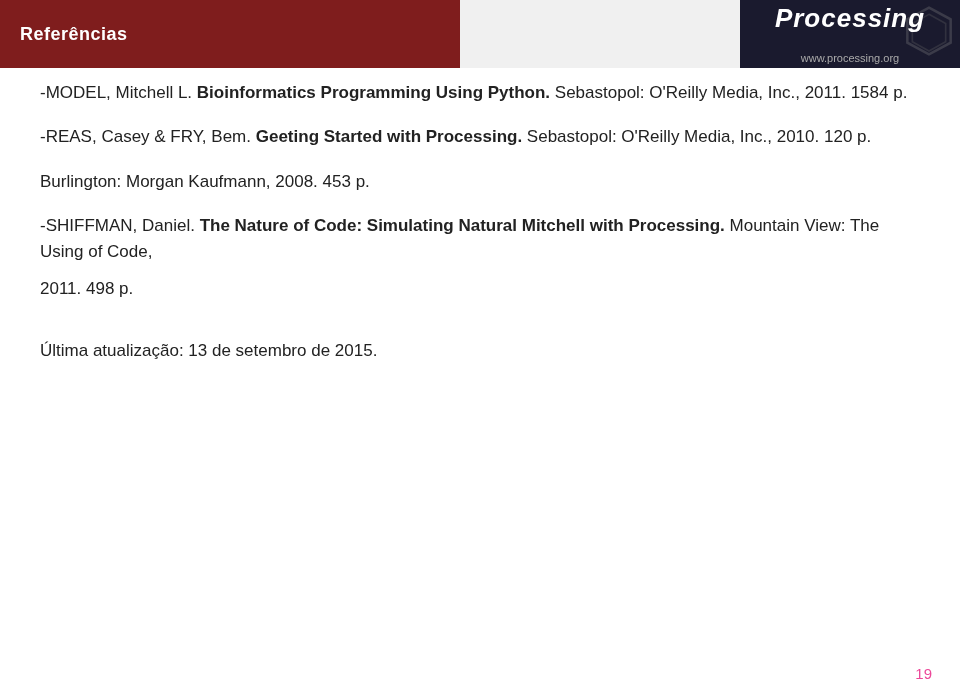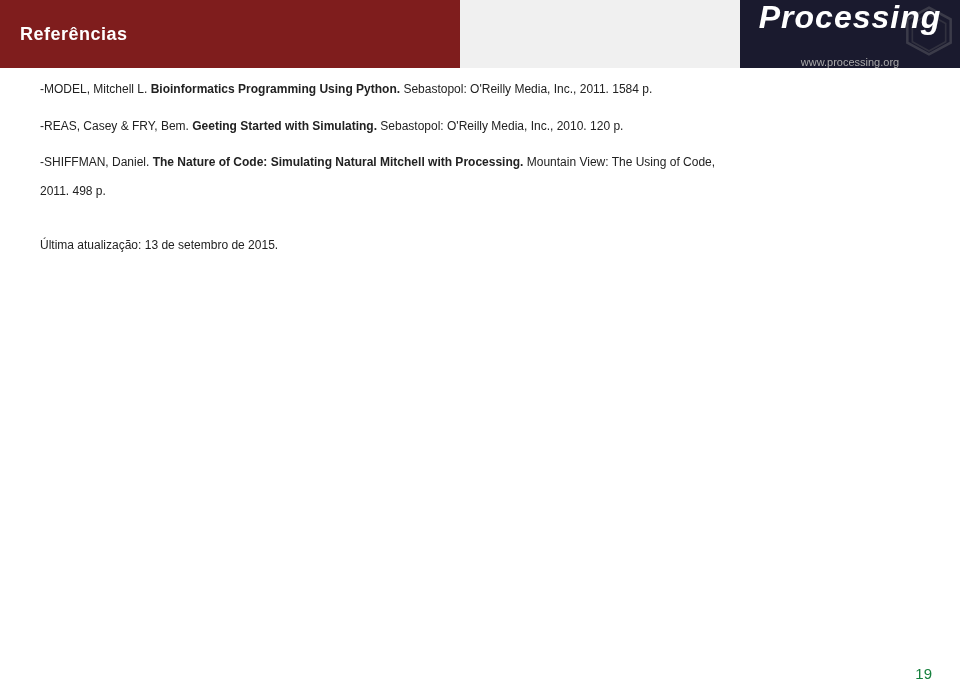--- a/index.html
+++ b/index.html
@@ -78,21 +78,21 @@
     .logo-content {
       position: relative;
       z-index: 2;
       display: flex;
       flex-direction: column;
       align-items: center;
     }
 
     .logo-processing {
       color: #ffffff;
-      font-size: 32px;
+      font-size: 26px;
       font-weight: bold;
       font-style: italic;
       letter-spacing: 1px;
       line-height: 1.1;
     }
 
     .logo-url {
       color: #aaaaaa;
       font-size: 11px;
       margin-top: 20px;
@@ -114,39 +114,39 @@
       position: absolute;
       top: 80px;
       left: 40px;
       right: 40px;
       bottom: 40px;
     }
 
     .ref-line {
       margin-bottom: 10px;
       line-height: 1.55;
-      font-size: 12px;
+      font-size: 17px;
       color: #222;
     }
 
     .ref-line .bold {
       font-weight: bold;
     }
 
     .ref-group {
       margin-bottom: 18px;
     }
 
     
     .page-number {
       position: absolute;
       bottom: 12px;
       right: 28px;
       font-size: 15px;
-      color: #15803d;
+      color: #ec4899;
     }
   </style>
 </head>
 <body>
 
 <div class="page-container">
 
   <div class="header">
     <div class="header-title-block">
       <span class="header-title">Referências</span>
@@ -169,25 +169,28 @@
   <div class="content">
 
     <div class="ref-group">
       <div class="ref-line">
         <span>-MODEL, Mitchell L. </span><span class="bold">Bioinformatics Programming Using Python.</span><span> Sebastopol: O'Reilly Media, Inc., 2011. 1584 p.</span>
       </div>
     </div>
 
     <div class="ref-group">
       <div class="ref-line">
-        <span>-REAS, Casey &amp; FRY, Bem. </span><span class="bold">Geeting Started with Simulating.</span><span> Sebastopol: O'Reilly Media, Inc., 2010. 120 p.</span>
-      </div>
-    </div>
-
-    <div class="ref-group">
+        <span>-REAS, Casey &amp; FRY, Bem. </span><span class="bold">Geeting Started with Processing.</span><span> Sebastopol: O'Reilly Media, Inc., 2010. 120 p.</span>
+      </div>
+    </div>
+
+    <div class="ref-group">
+      <div class="ref-line">
+        <span>Burlington: Morgan Kaufmann, 2008. 453 p.</span>
+      </div>
     </div>
 
     <div class="ref-group">
       <div class="ref-line">
         <span>-SHIFFMAN, Daniel. </span><span class="bold">The Nature of Code: Simulating Natural Mitchell with Processing.</span><span> Mountain View: The Using of Code,</span>
       </div>
       <div class="ref-line">
         <span>2011. 498 p.</span>
       </div>
     </div>

